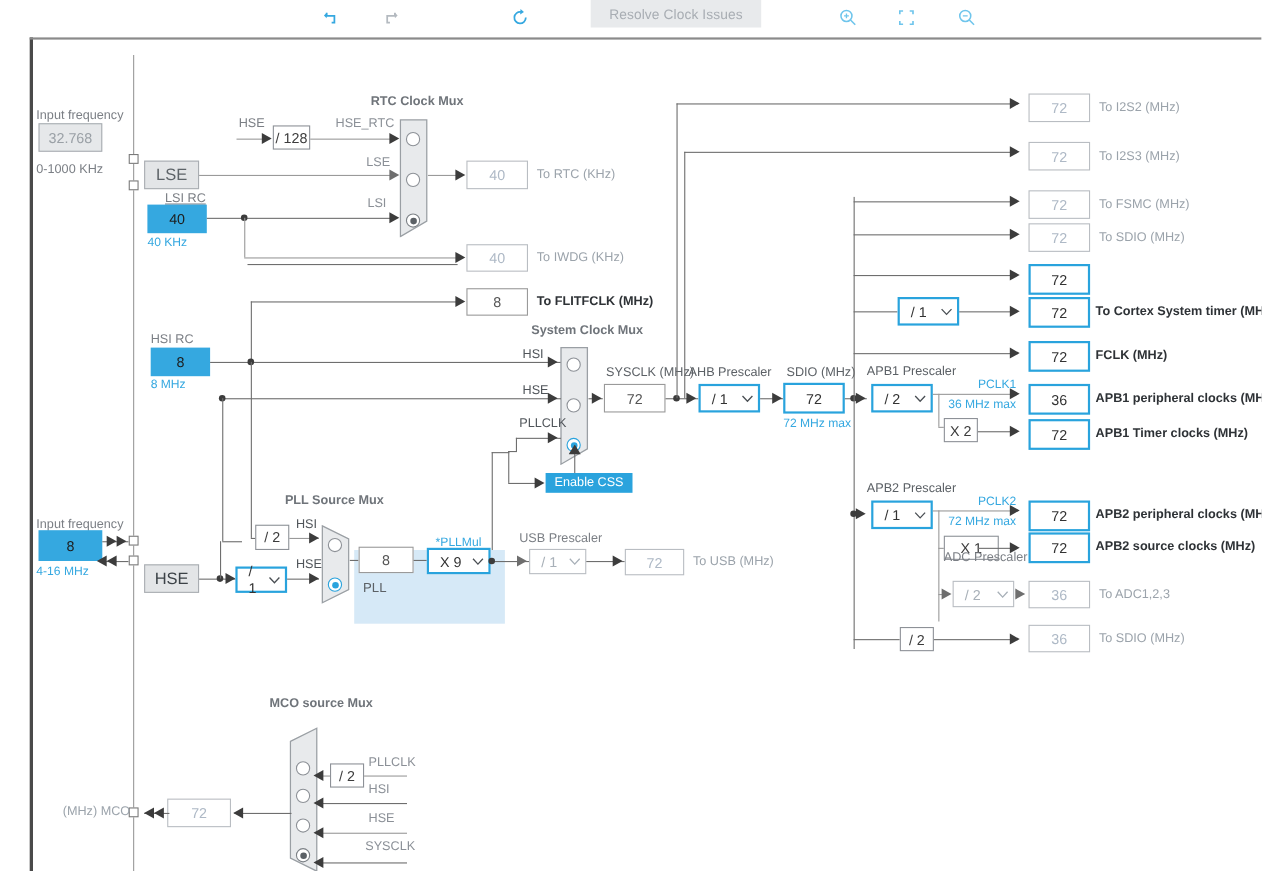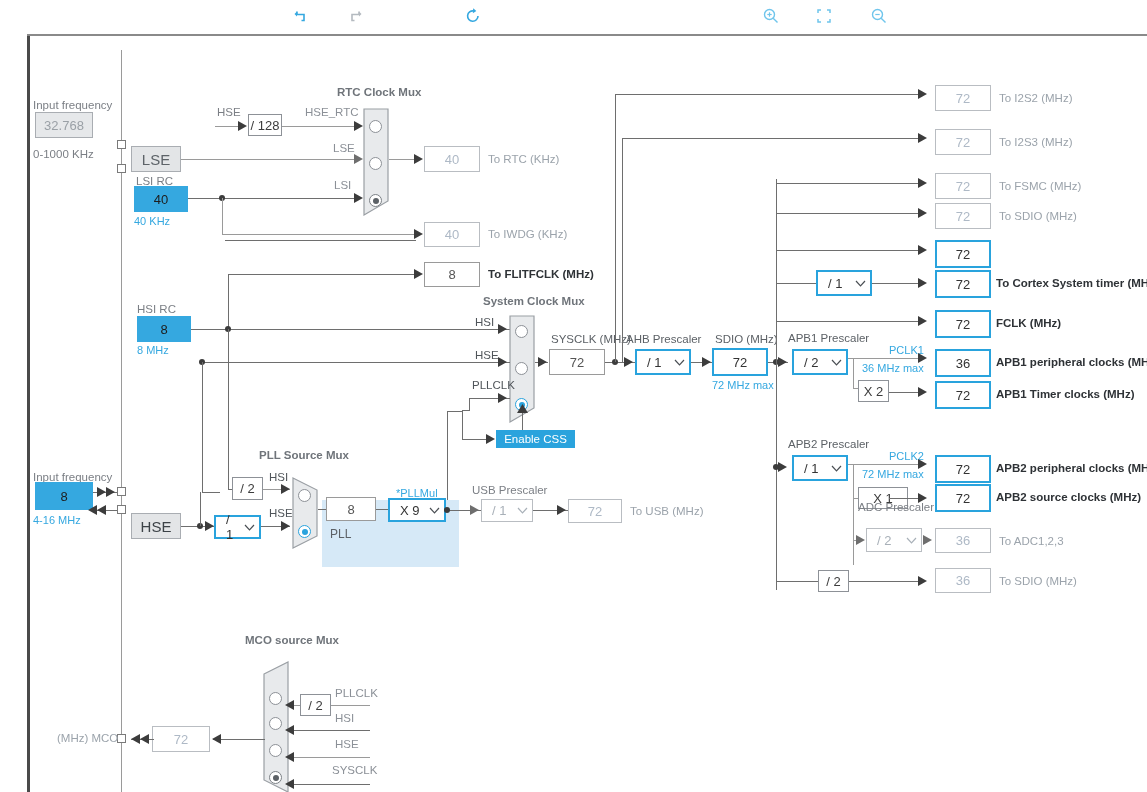--- a/index.html
+++ b/index.html
@@ -238,20 +238,21 @@
         <path d="M12 3.5 V6.5 H5 V12.5 H7.5" fill="none" stroke="#b4bac0" stroke-width="1.6"></path>
         <path d="M12 3.5 L14.5 6 L12 8.5 Z" fill="#b4bac0"></path>
       </svg>
     </div>
     <div class="tb-icon" style="left:460px;">
       <svg width="18" height="18" viewBox="0 0 18 18">
         <path d="M14 9 A5.2 5.2 0 1 1 9.6 3.9" fill="none" stroke="#35a8e0" stroke-width="1.6"></path>
         <path d="M9.2 1.2 L12.3 4 L8.9 6.2 Z" fill="#35a8e0"></path>
       </svg>
     </div>
+    <div id="resolve-btn">Resolve Clock Issues</div>
     <div class="tb-icon" style="left:758px;">
       <svg width="18" height="18" viewBox="0 0 18 18">
         <circle cx="7.5" cy="7.5" r="5" fill="none" stroke="#6fc5ec" stroke-width="1.4"></circle>
         <line x1="11.2" y1="11.2" x2="15.5" y2="15.5" stroke="#6fc5ec" stroke-width="1.4"></line>
         <line x1="5.3" y1="7.5" x2="9.7" y2="7.5" stroke="#6fc5ec" stroke-width="1.2"></line>
         <line x1="7.5" y1="5.3" x2="7.5" y2="9.7" stroke="#6fc5ec" stroke-width="1.2"></line>
       </svg>
     </div>
     <div class="tb-icon" style="left:811px;">
       <svg width="18" height="18" viewBox="0 0 18 18">
@@ -279,21 +280,21 @@
     <div class="lbl" style="left:33px; top:114px;">0-1000 KHz</div>
 
     <div class="pin" style="left:117px; top:106px;"></div>
     <div class="pin" style="left:117px; top:130px;"></div>
 
     <div class="vbox lse" style="left:131px; top:112px; width:50px; height:26px;">LSE</div>
 
     <div class="wh light" style="left:181px; top:125px; width:175px;"></div>
     <div class="arrow-r light" style="left:354px; top:120px;"></div>
 
-    <div class="lbl" style="left:136px; top:141px;text-decoration:underline;">LSI RC</div>
+    <div class="lbl" style="left:150px; top:141px;text-decoration:underline;">LSI RC</div>
     <div class="vbox filled" style="left:134px; top:152px; width:54px; height:26px; font-size:13px;">40</div>
     <div class="lbl blue" style="left:134px; top:181px;">40 KHz</div>
 
     <div class="wh" style="left:188px; top:164px; width:168px;"></div>
     <div class="dot" style="left:219px; top:161px;"></div>
     <div class="arrow-r" style="left:354px; top:159px;"></div>
     <div class="wv light" style="left:222px; top:164px; height:36px;"></div>
     <div class="wh light" style="left:222px; top:200px; width:194px;"></div>
     <div class="arrow-r" style="left:414px; top:195px;"></div>
 

